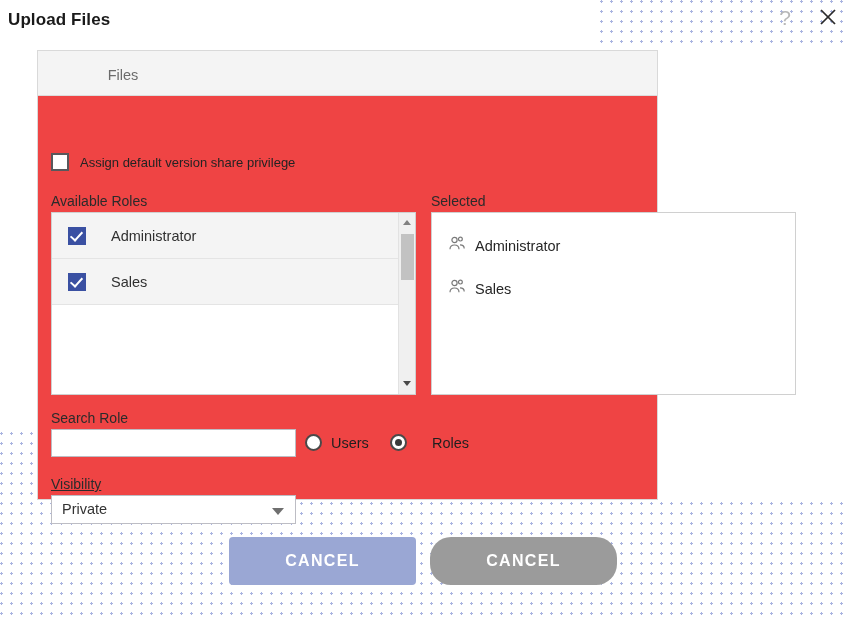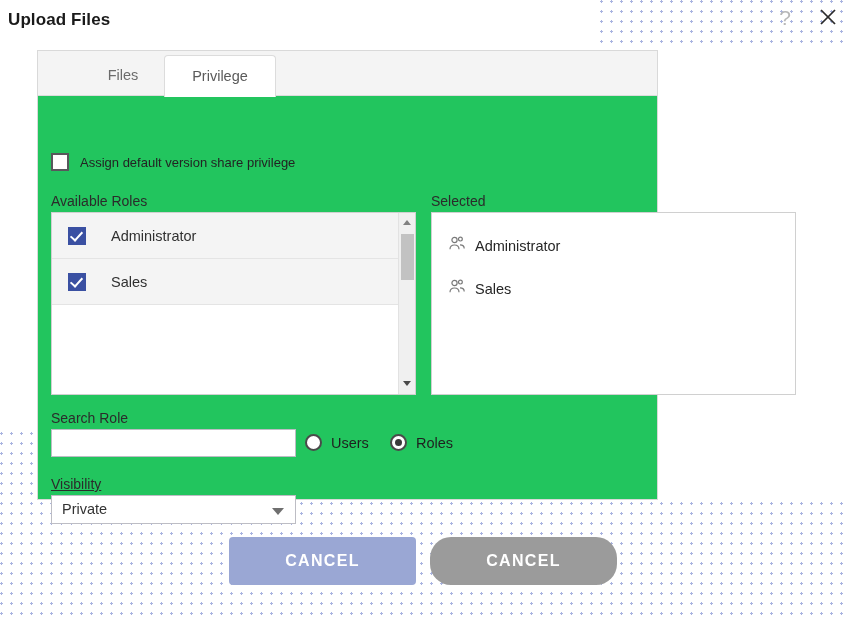--- a/index.html
+++ b/index.html
@@ -70,21 +70,21 @@
     background: transparent;
     border: none;
     padding: 0;
   }
 
   
   #card {
     position: absolute;
     left: 37px; top: 50px;
     width: 621px; height: 450px;
-    background: #22c55e;
+    background: #ef4444;
     border: 1px solid #d9d9d9;
     box-sizing: border-box;
   }
 
   
   #tab-strip {
     position: relative;
     height: 44px;
     background: #f4f4f4;
     border-bottom: 1px solid #dcdcdc;
@@ -271,21 +271,21 @@
     color: #222;
     font-family: "Liberation Sans", sans-serif;
   }
   .radio-group {
     position: absolute;
     display: flex;
     align-items: center;
     cursor: pointer;
   }
   #radio-users { left: 267px; top: 338px; }
-  #radio-roles { left: 352px; top: 338px; }
+  #radio-roles { left: 352px; top: 338px; gap: 16px; }
   .radio-mark {
     width: 17px; height: 17px;
     border: 2px solid #4a4a4a;
     border-radius: 50%;
     box-sizing: border-box;
     position: relative;
     background: #fff;
     flex: 0 0 auto;
   }
   .radio-mark.checked::after {
@@ -367,21 +367,20 @@
       <line x1="4" y1="4" x2="18" y2="18" stroke="#2b2b2b" stroke-width="1.7"></line>
       <line x1="18" y1="4" x2="4" y2="18" stroke="#2b2b2b" stroke-width="1.7"></line>
     </svg>
   </button>
 </div>
 
 <div id="card">
 
   <div id="tab-strip">
     <button class="tab" id="tab-files">Files</button>
-    <button class="tab" id="tab-privilege">Privilege</button>
   </div>
 
   <div id="card-body">
 
     <div id="assign-row">
       <span id="assign-checkbox"></span>
       <span id="assign-label">Assign default version share privilege</span>
     </div>
 
     <div class="field-label" id="available-label">Available Roles</div>

